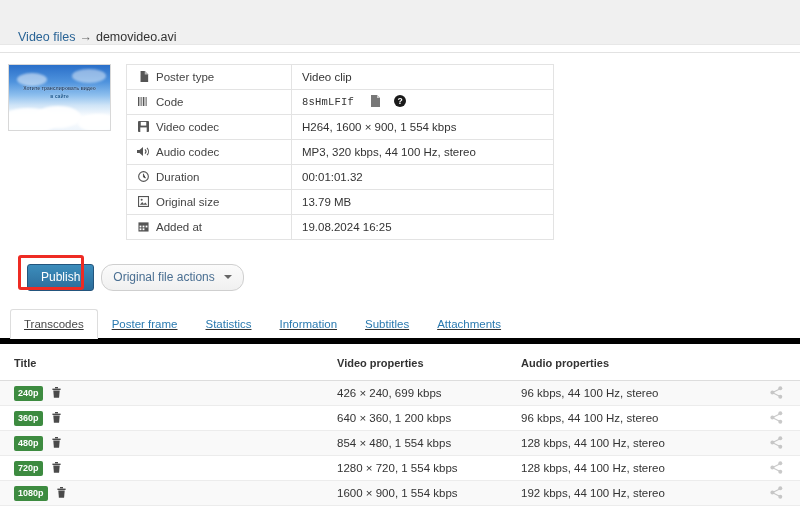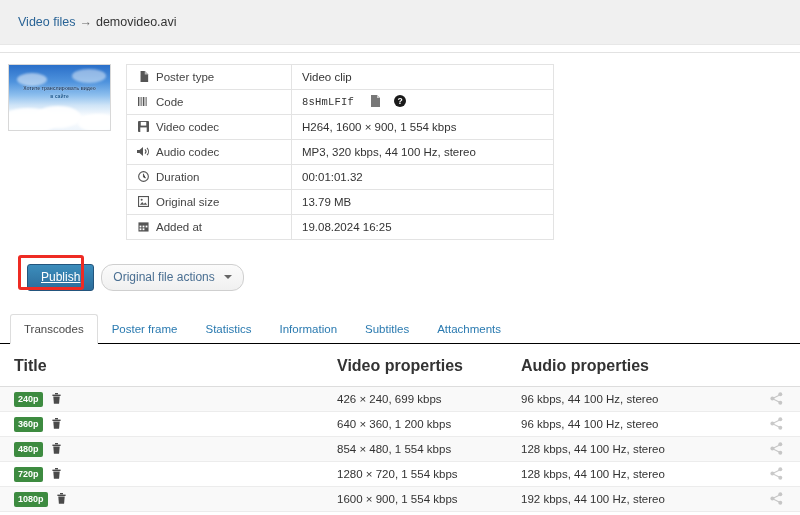--- a/index.html
+++ b/index.html
@@ -12,21 +12,21 @@
     font-size: 12px;
     color: #333333;
   }
 
   
   .crumb-band {
     height: 45px;
     background: #f0f0f0;
     border-bottom: 1px solid #e7e7e7;
     display: flex;
-    align-items: center;
+    align-items: flex-end;
     padding-left: 18px;
   }
   .crumb { font-size: 12.5px; color: #555; white-space: nowrap; }
   .crumb a { color: #2a6496; text-decoration: none; }
   .crumb .arrow { color: #666; margin: 0 4px; }
   .crumb .current { color: #333; }
 
   .rule {
     height: 1px; background: #e2e2e2;
     margin: 7px 0 0 0;
@@ -112,21 +112,20 @@
   }
   .btn-publish {
     background: linear-gradient(#3c8dbc, #2c6c9a);
     border: 1px solid #23557d;
     color: #fff;
     font-size: 12px;
     padding: 5px 13px 6px;
     border-radius: 3px;
     cursor: pointer;
     line-height: 14px;
-    text-decoration: underline;
   }
   .btn-default {
     background: linear-gradient(#fbfbfb, #f0f0f0);
     border: 1px solid #cfcfcf;
     color: #4a6f92;
     font-size: 12px;
     padding: 5px 11px 6px;
     border-radius: 12px;
     cursor: pointer;
     line-height: 14px;
@@ -136,25 +135,26 @@
     width: 0; height: 0;
     border-left: 4px solid transparent;
     border-right: 4px solid transparent;
     border-top: 4px solid #666;
     display: inline-block;
   }
 
   
   .tabs {
     margin: 24px 0 0 0;
-    border-bottom: 1px solid #000000;
+    border-bottom: 6px solid #000000;
     display: flex;
     align-items: flex-end;
     padding-left: 10px;
     height: 29px;
+    text-decoration: underline;
   }
   .tab {
     font-size: 11.5px;
     color: #2a7ab0;
     padding: 7px 13px 7px;
     cursor: pointer;
     line-height: 14px;
     border: 1px solid transparent;
     margin-bottom: -1px;
     border-radius: 3px 3px 0 0;
@@ -168,21 +168,21 @@
   }
 
   
   table.tr-table {
     width: 800px;
     border-collapse: collapse;
     margin-top: 11px;
   }
   table.tr-table th {
     text-align: left;
-    font-size: 16px;
+    font-size: 11px;
     color: #333;
     font-weight: bold;
     padding: 2px 0 11px 0;
     border-bottom: 1px solid #dddddd;
   }
   table.tr-table td {
     font-size: 11.5px;
     color: #333;
     height: 25px;
     padding: 0;

